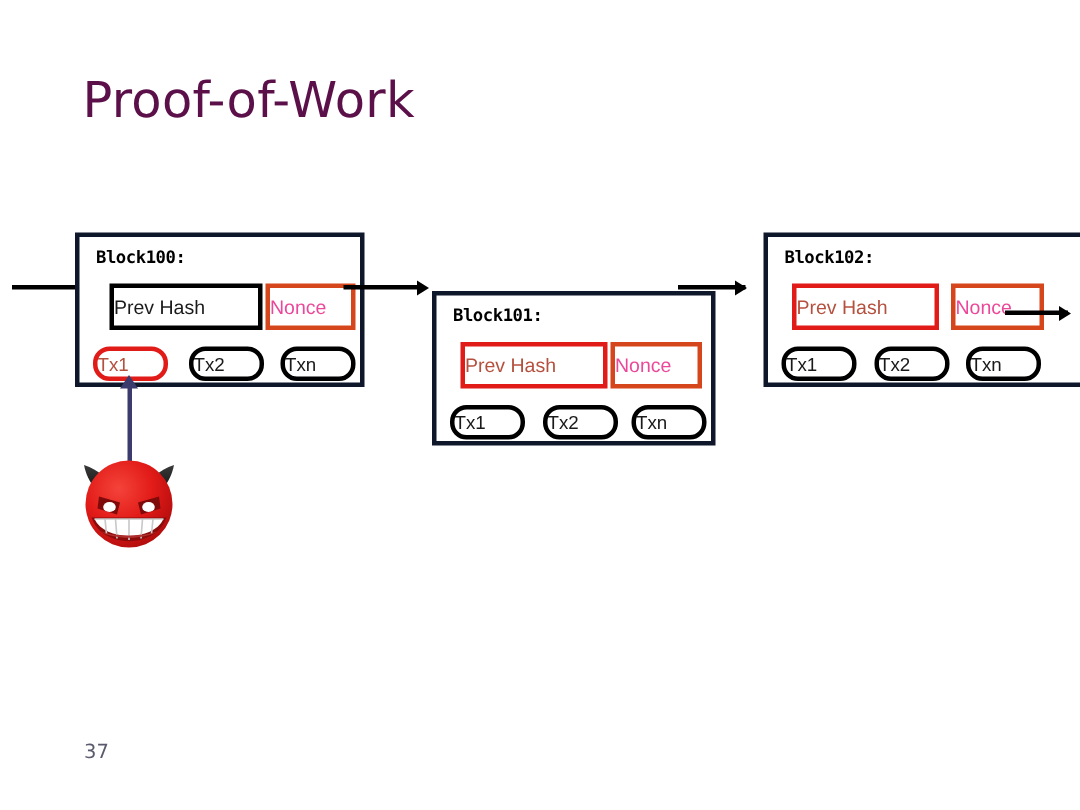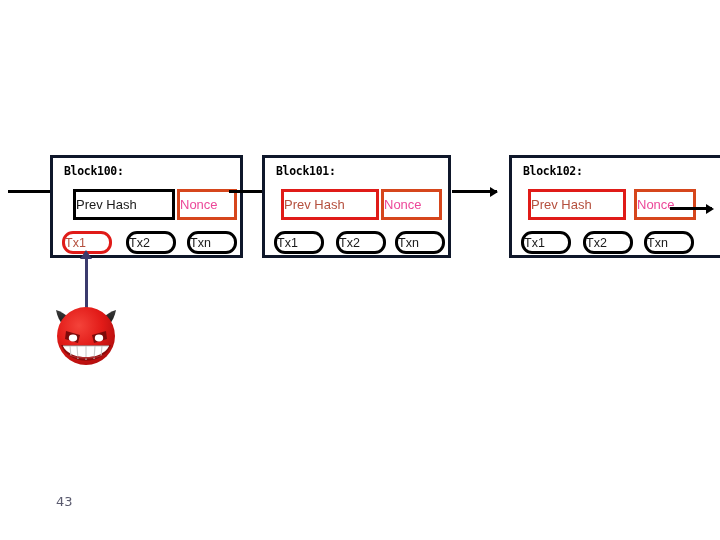--- a/index.html
+++ b/index.html
@@ -144,20 +144,21 @@
     width: 72px;
     height: 70px;
   }
   #devil svg { display: block; }
 </style>
 </head>
 <body>
 
 <div id="slide">
 
+  <div id="slide-title">Proof-of-Work</div>
 
   <div id="chain">
 
     <div class="arrow-h" style="left:8px; top:50px; width:48px;"></div>
     <div class="arrow-head-r" style="left:55px; top:46.5px;"></div>
 
     <div class="block" style="left:50px; width:193px;">
       <div class="block-label">Block100:</div>
 
       <div class="cell cell-hash v-black" style="left:20px; width:102px;">
@@ -175,21 +176,21 @@
         <span>Tx2</span>
       </div>
       <div class="cell cell-tx v-black" style="left:134px; width:50px;">
         <span>Txn</span>
       </div>
     </div>
 
     <div class="arrow-h" style="left:229px; top:50px; width:50px;"></div>
     <div class="arrow-head-r" style="left:278px; top:46.5px;"></div>
 
-    <div class="block" style="left:262px; width:189px;">
+    <div class="block" style="left:288px; width:189px;margin-top:39px;">
       <div class="block-label">Block101:</div>
 
       <div class="cell cell-hash v-red" style="left:16px; width:98px;">
         <span>Prev Hash</span>
       </div>
 
       <div class="cell cell-nonce v-orange" style="left:116px; width:61px;">
         <span>Nonce</span>
       </div>
 
@@ -261,15 +262,15 @@
       <ellipse cx="23" cy="40" rx="4.2" ry="3.4" fill="#ffffff"></ellipse>
       <ellipse cx="49" cy="40" rx="4.2" ry="3.4" fill="#ffffff"></ellipse>
 
       <path d="M11 47 C 18 68, 54 68, 61 47 Z" fill="#8C0B0B"></path>
       <path d="M13 48 C 20 63, 52 63, 59 48 Z" fill="#ffffff"></path>
       <path d="M13 48 L59 48 M20 48 L21 58 M27 48 L28 61 M36 48 L36 62 M45 48 L44 61 M52 48 L51 58" stroke="#C9C9C9" stroke-width="1.1" fill="none"></path>
       <path d="M17 56 C 24 62, 48 62, 55 56 C 48 60, 24 60, 17 56 Z" fill="#B03030"></path>
     </svg>
   </div>
 
-  <div id="page-number">43</div>
+  <div id="page-number">37</div>
 
 </div>
 
 </body></html>

